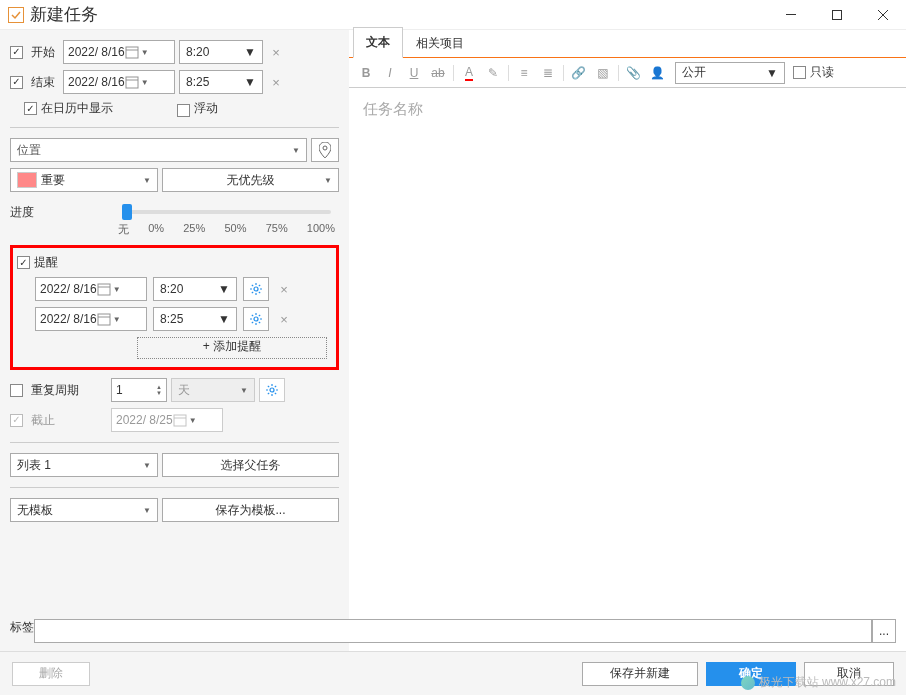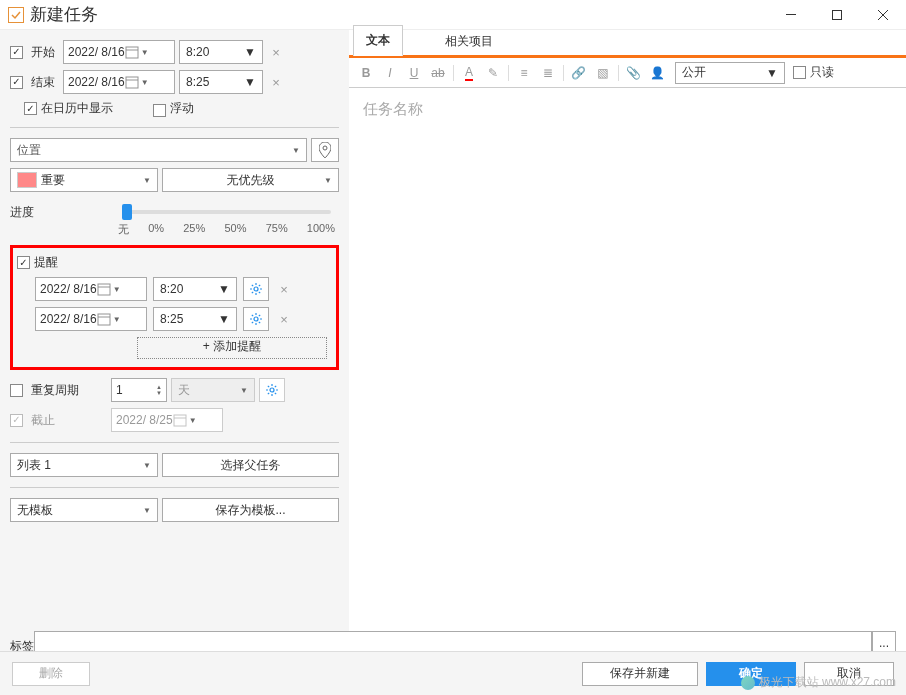--- a/index.html
+++ b/index.html
@@ -52,28 +52,28 @@
 
 .number-input { background: #fff; border: 1px solid #aaa; height: 24px; width: 56px; display: flex; align-items: center; padding: 0 4px; justify-content: space-between; }
 .spinner { display: flex; flex-direction: column; font-size: 6px; line-height: 1; color: #666; }
 
 .disabled-field { color: #999; border-color: #ccc; }
 
 .btn { background: #fff; border: 1px solid #aaa; height: 24px; padding: 0 10px; display: flex; align-items: center; justify-content: center; cursor: pointer; }
 .btn.disabled { color: #aaa; border-color: #ccc; }
 .btn.primary { background: #2590ec; color: #fff; border-color: #2590ec; font-weight: bold; }
 
-.tag-row { position: absolute; left: 10px; right: 10px; bottom: 40px; display: flex; align-items: flex-end; }
+.tag-row { position: absolute; left: 10px; right: 10px; bottom: 52px; display: flex; align-items: flex-start; }
 .tag-input { flex: 1; background: #fff; border: 1px solid #aaa; height: 24px; }
 .tag-more { width: 24px; height: 24px; border: 1px solid #aaa; background: #fff; display: flex; align-items: center; justify-content: center; cursor: pointer; }
 
 .bottom-bar { position: absolute; left: 0; right: 0; bottom: 0; height: 44px; background: #f5f5f5; border-top: 1px solid #ddd; display: flex; align-items: center; padding: 0 12px; gap: 8px; }
 .bottom-bar .spacer { flex: 1; }
 
-.tabs { display: flex; border-bottom: 3px solid #f97316; padding-left: 4px; height: 28px; align-items: flex-end; gap: 29px; }
+.tabs { display: flex; border-bottom: 1px solid #f97316; padding-left: 4px; height: 28px; align-items: flex-end; }
 .tab { padding: 6px 12px; cursor: pointer; border: 1px solid transparent; border-bottom: none; position: relative; top: 1px; }
 .tab.active { border-color: #ccc; background: #fff; border-bottom: 1px solid #fff; font-weight: bold; }
 
 .rt-toolbar { display: flex; align-items: center; gap: 2px; padding: 4px 6px; border-bottom: 1px solid #ccc; height: 30px; }
 .rt-btn { width: 22px; height: 22px; display: flex; align-items: center; justify-content: center; color: #999; cursor: pointer; font-size: 12px; }
 .rt-sep { width: 1px; height: 16px; background: #ddd; margin: 0 2px; }
 .rt-select { border: 1px solid #aaa; height: 22px; width: 110px; display: flex; align-items: center; padding: 0 6px; justify-content: space-between; margin-left: 4px; }
 
 .editor { flex: 1; padding: 12px 14px; }
 .editor-placeholder { color: #aaa; font-size: 15px; }
@@ -145,21 +145,21 @@
           </svg>
         <span class="chev">▼</span>
       </div>
       <div class="time-input">
         <span>8:25</span>
         <span class="chev">▼</span>
       </div>
       <span class="x-btn">×</span>
     </div>
 
-    <div class="row" style="padding-left:14px; gap:36px;">
+    <div class="row" style="padding-left:14px; gap:60px;">
       <span style="display:flex;align-items:center;">
         <span class="checkbox checked"></span>
         <span class="label">在日历中显示</span>
       </span>
       <span style="display:flex;align-items:flex-end;">
         <span class="checkbox"></span>
         <span class="label">浮动</span>
       </span>
     </div>
 

